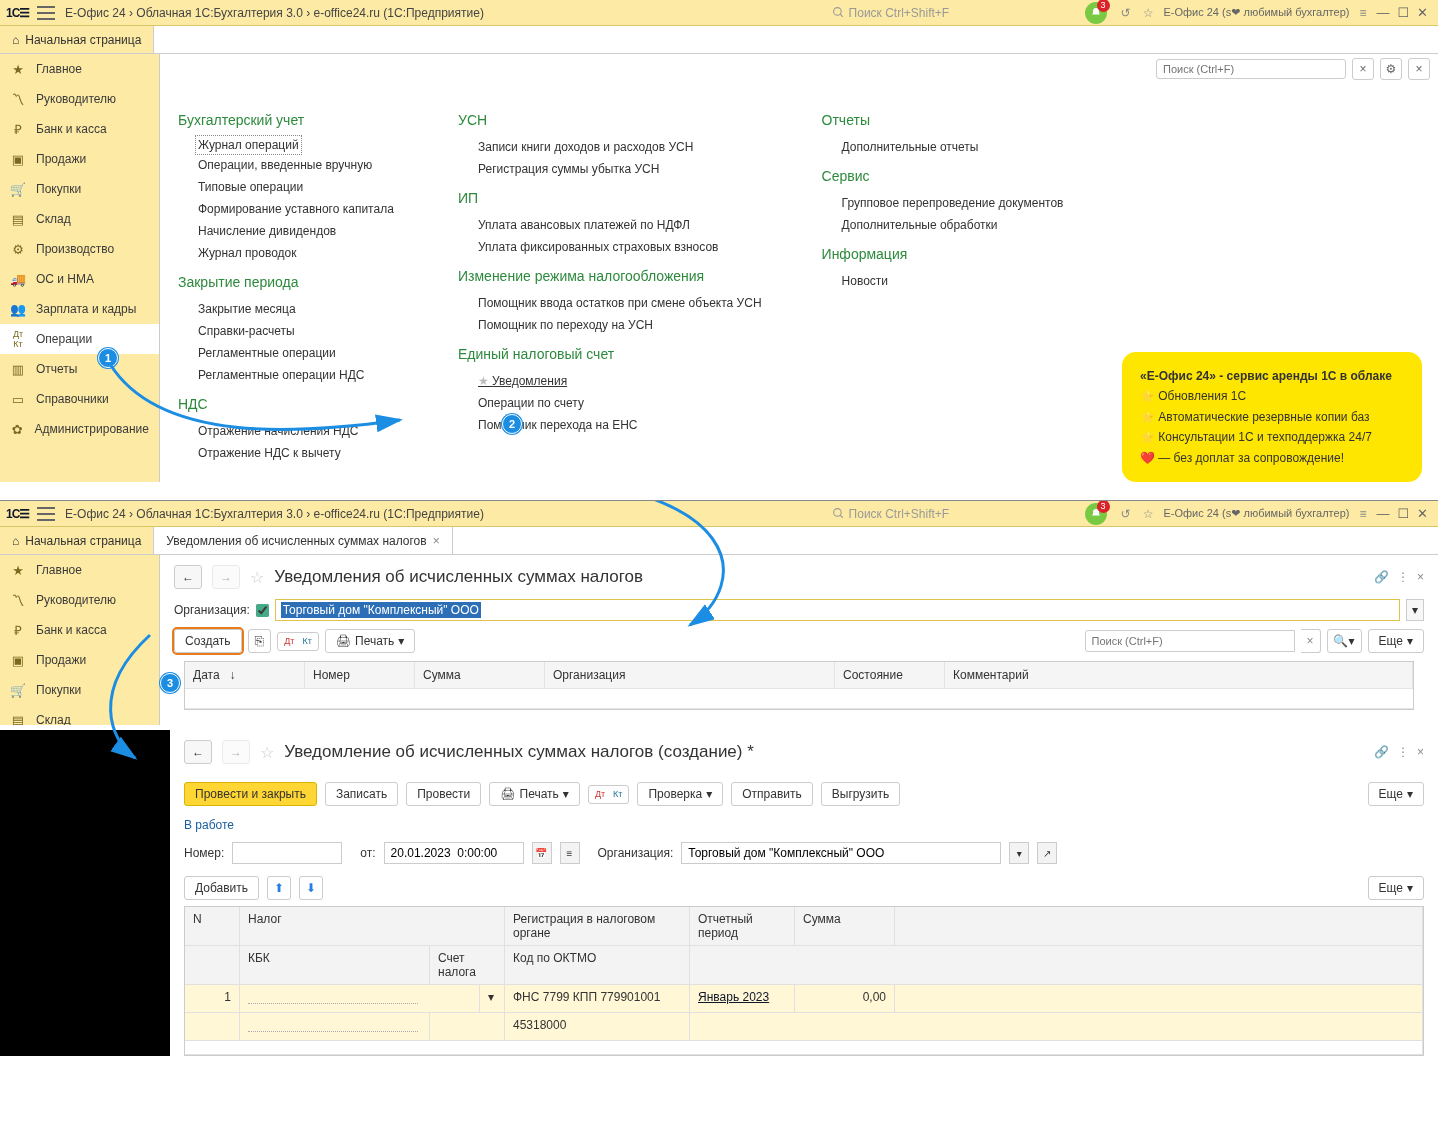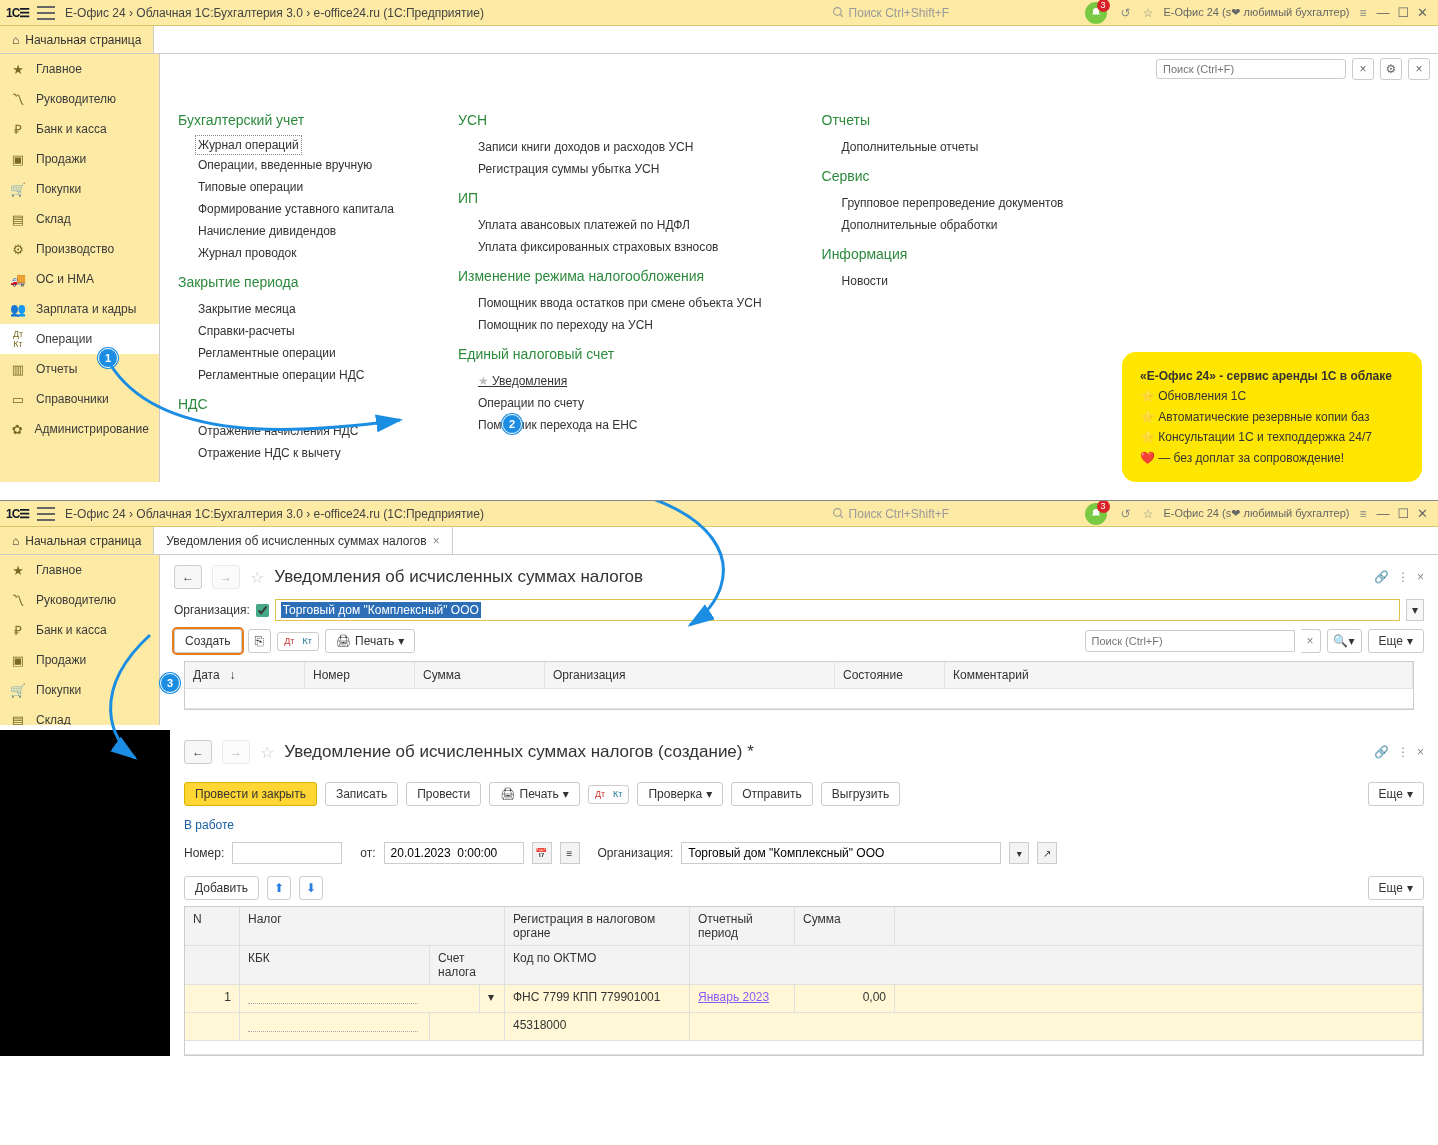--- a/index.html
+++ b/index.html
@@ -81,21 +81,21 @@
 .form-row { display:flex; align-items:center; padding:6px 14px; gap:8px; }
 .inp { border:1px solid #ccc; padding:3px 6px; font-size:12px; background:#fff; }
 .inp.date { width:140px; }
 .inp-btn { border:1px solid #ccc; background:#f3f3f3; width:20px; height:22px; display:flex; align-items:center; justify-content:center; cursor:pointer; font-size:10px; }
 .grid2 { border:1px solid #ccc; margin:0 14px; }
 .g2row { display:flex; }
 .g2cell { border-right:1px solid #e0e0e0; border-bottom:1px solid #e0e0e0; padding:5px 8px; font-size:12px; background:#fff; }
 .g2head { background:#f3f3f3; }
 .g2data { background:#fff7d6; }
 .dotted { border-bottom:1px dotted #aaa; display:inline-block; min-width:170px; height:14px; }
-.under { text-decoration:underline; color:#8b5cf6; }
+.under { text-decoration:underline; color:#0f172a; }
 .right { text-align:right; }
 
 .win1 { height:500px; overflow:hidden; position:relative; }
 .win2 { height:230px; overflow:hidden; position:relative; border-top:1px solid #888; }
 .win3 { position:relative; }
 </style>
 </head>
 <body>
 
 <div class="window win1">

